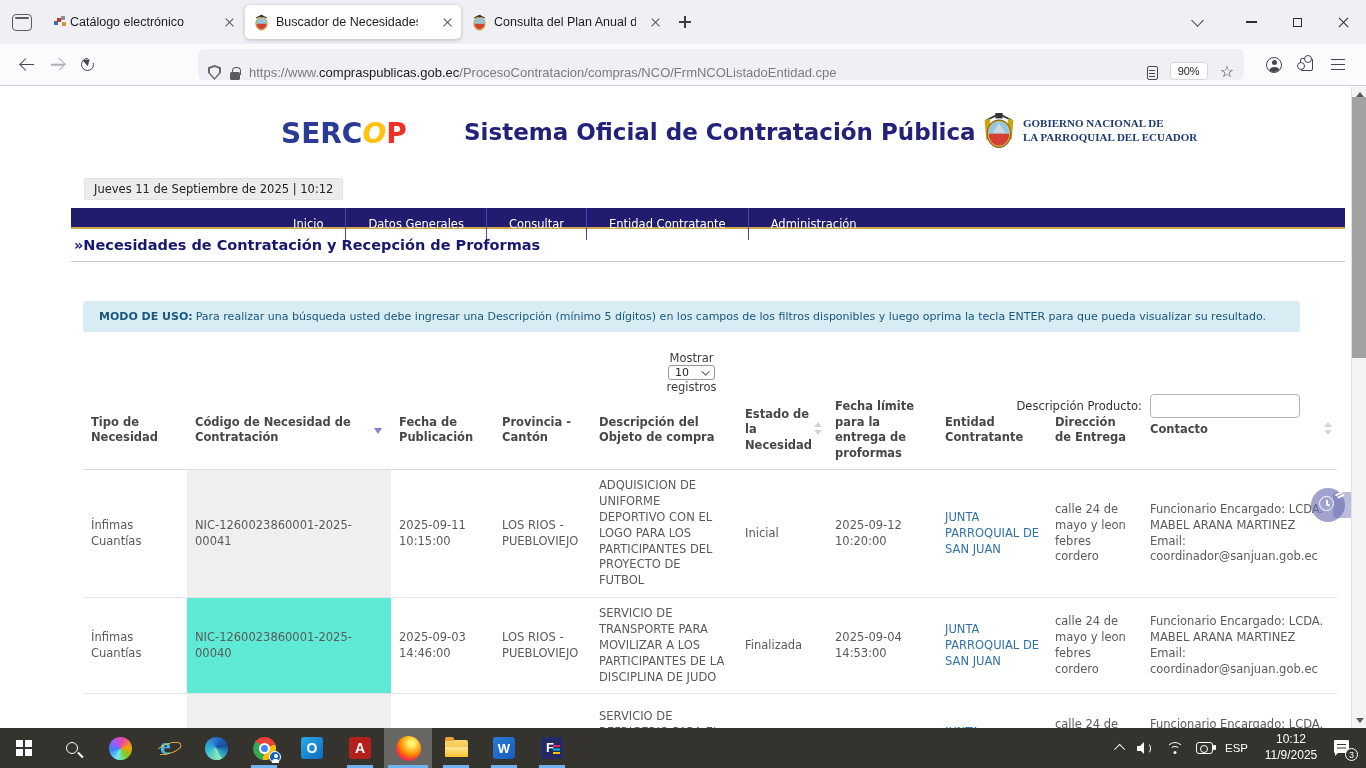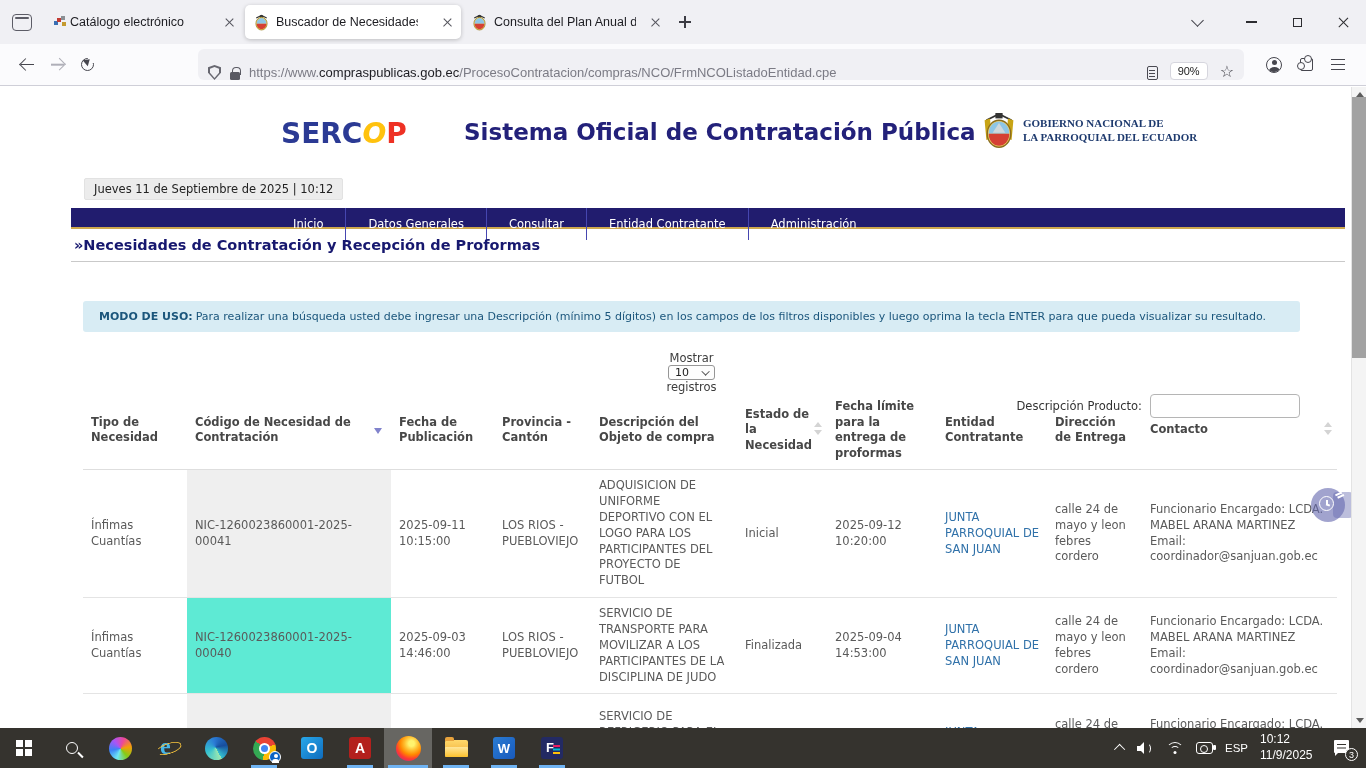--- a/index.html
+++ b/index.html
@@ -180,21 +180,21 @@
   .spk i{position:absolute;right:3px;top:1.5px;width:9px;height:11px;border:1.6px solid transparent;border-right-color:#fff;border-radius:50%;}
   .wifi{position:relative;width:18px;height:13px;}
   .wifi i{position:absolute;left:50%;transform:translateX(-50%);border:1.7px solid transparent;border-top-color:#fff;border-radius:50%;}
   .wifi .w1{width:18px;height:18px;top:0;}
   .wifi .w2{width:10px;height:10px;top:4px;}
   .wifi .w3{width:3px;height:3px;top:9px;background:#fff;border:none;border-radius:50%;}
   .meet{width:17px;height:12px;border:1.6px solid #fff;border-radius:3px;position:relative;}
   .meet::before{content:"";position:absolute;left:3.5px;top:1.5px;width:6px;height:6px;border:1.4px solid #fff;border-radius:50%;}
   .meet::after{content:"";position:absolute;right:-4px;top:2px;width:2.5px;height:5px;background:#fff;border-radius:1px;}
   .lang{font-size:11.5px;}
-  .clockblk{font-size:12px;line-height:1.3;min-width:62px;}
+  .clockblk{font-size:12px;line-height:1.3;text-align:center;min-width:62px;}
   .actionwrap{position:relative;width:22px;height:20px;}
   .actionbub{position:absolute;left:0;top:2px;width:15px;height:13px;background:#fff;border-radius:1px;}
   .actionbub::before{content:"";position:absolute;left:3px;top:3.5px;width:9px;height:1.5px;background:#35332e;box-shadow:0 3.5px 0 #35332e;}
   .actionbub::after{content:"";position:absolute;left:1px;bottom:-3px;border:3px solid transparent;border-top-color:#fff;border-left-color:#fff;}
   .notifbadge{position:absolute;right:-2px;bottom:-3px;width:13px;height:13px;border-radius:50%;background:#35332e;border:1.2px solid #fff;
               color:#fff;font-size:9px;display:flex;align-items:center;justify-content:center;}
 </style>
 </head>
 <body>
 

